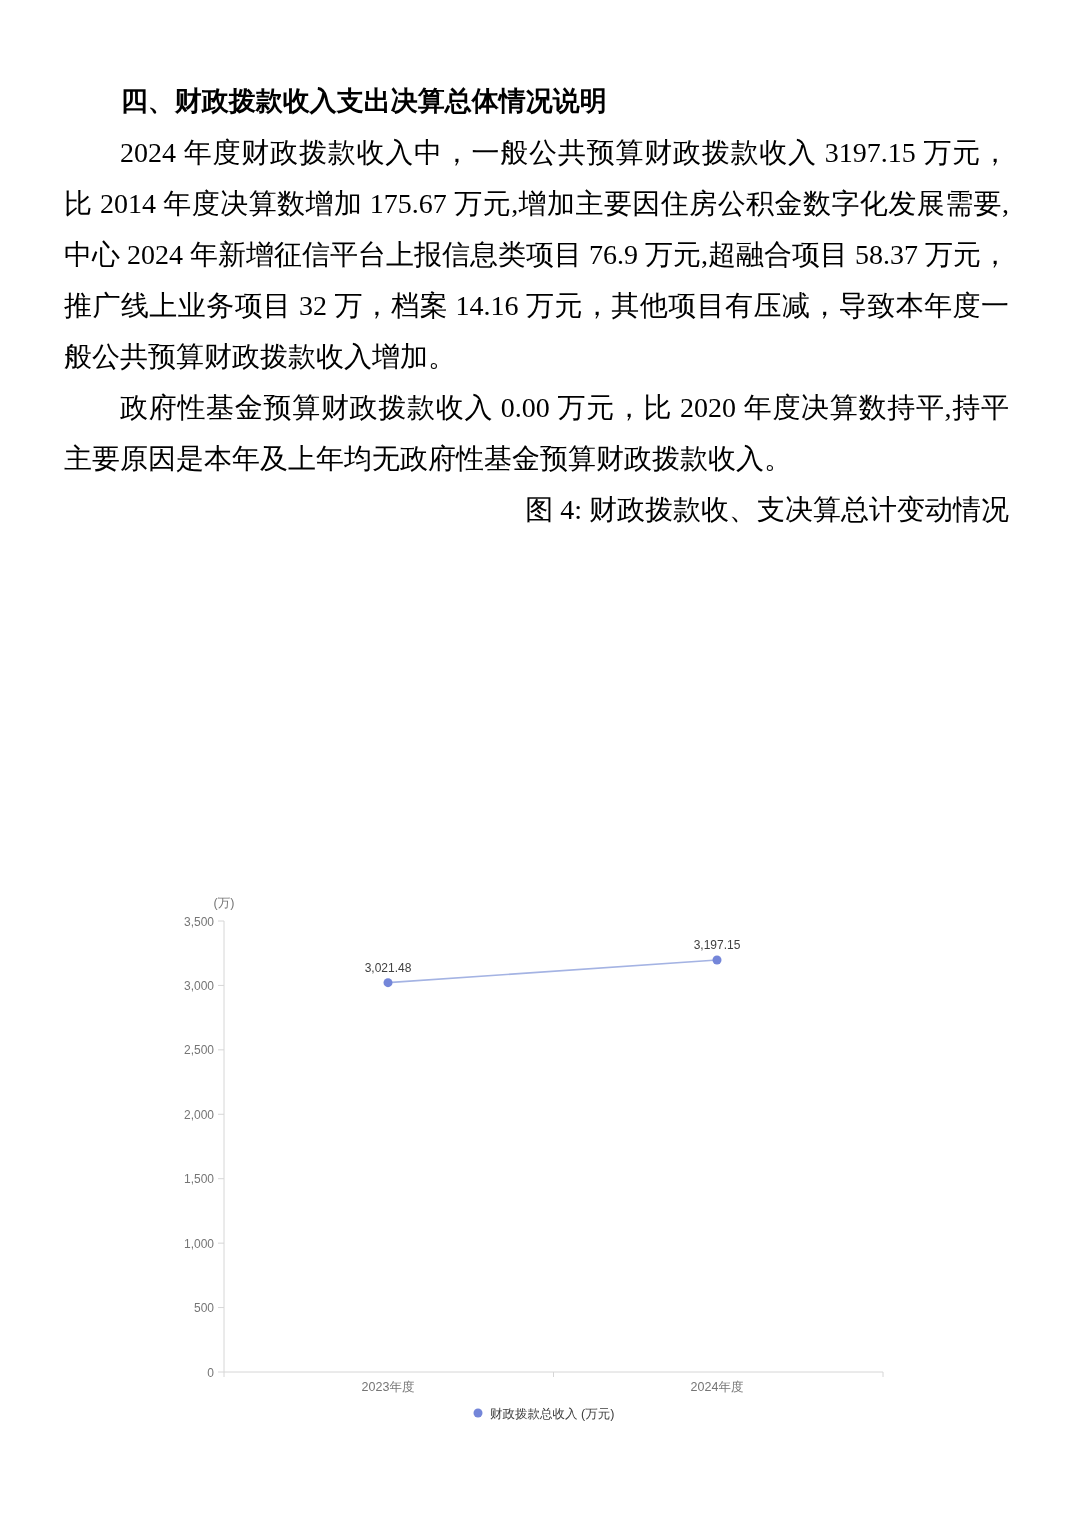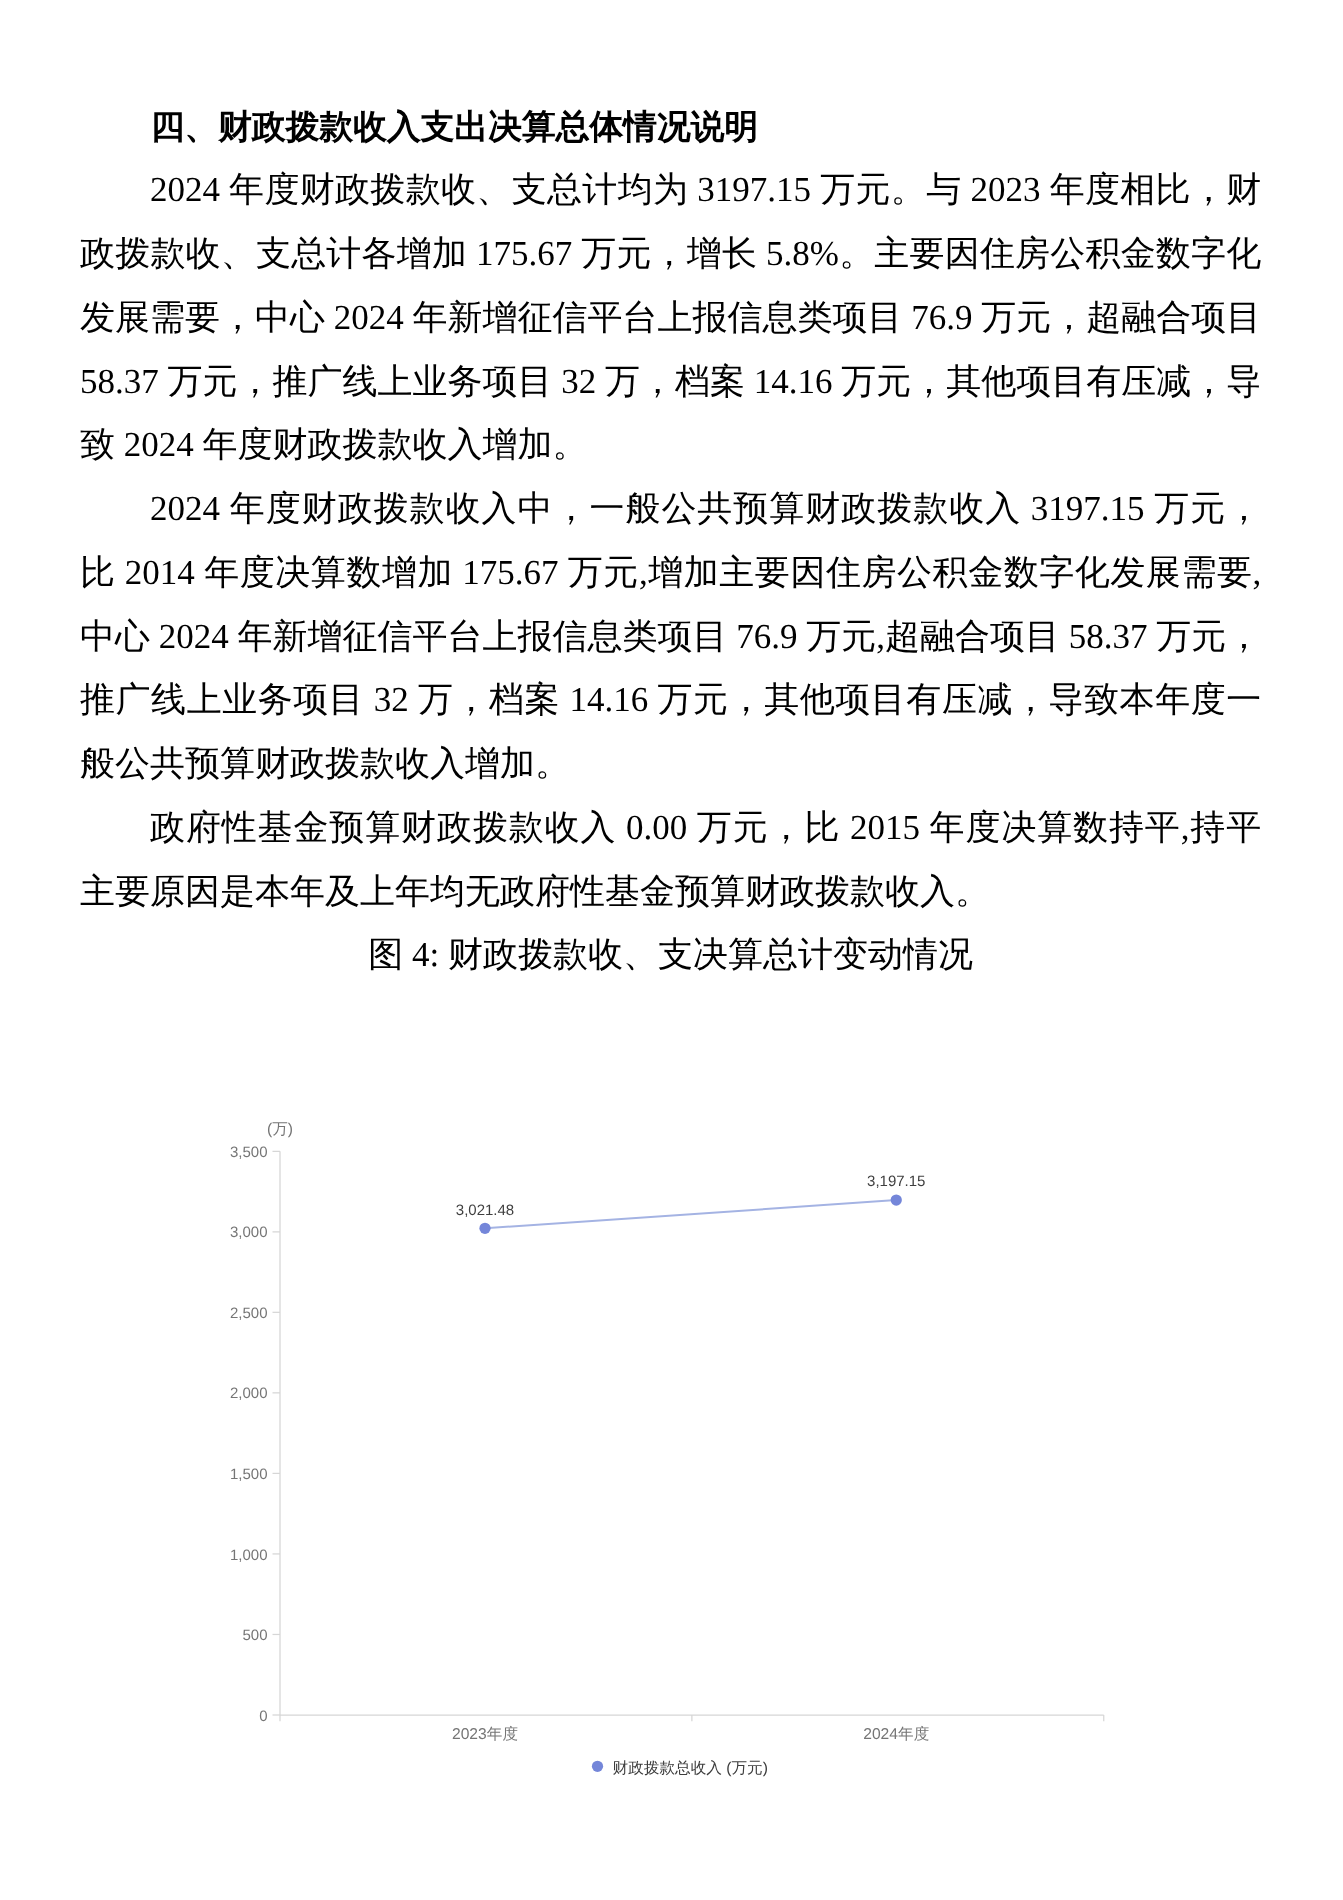--- a/index.html
+++ b/index.html
@@ -30,44 +30,43 @@
     text-align:left;
     margin:0;
   }
   .para {
     margin:0;
     text-indent:2em;
   }
   .fig-title {
     margin:0;
     text-indent:0;
-    text-align:center;
+    text-align:right;
   }
   .chart {
     position:absolute;
     left:0;
     top:876px;
     width:1074px;
     height:580px;
   }
   .chart svg { display:block; width:1074px; height:580px; }
   .chart text {
     font-family:"Liberation Sans","DejaVu Sans",sans-serif;
   }
 </style>
 </head>
 <body>
 
 <div class="page">
 
   <div class="text-block">
     <p class="heading">四、财政拨款收入支出决算总体情况说明</p>
-    <p class="para">2024 年度财政拨款收、支总计均为 3197.15 万元。与 2023 年度相比，财政拨款收、支总计各增加 175.67 万元，增长 5.8%。主要因住房公积金数字化发展需要，中心 2024 年新增征信平台上报信息类项目 76.9 万元，超融合项目 58.37 万元，推广线上业务项目 32 万，档案 14.16 万元，其他项目有压减，导致 2024 年度财政拨款收入增加。</p>
     <p class="para">2024 年度财政拨款收入中，一般公共预算财政拨款收入 3197.15 万元，比 2014 年度决算数增加 175.67 万元,增加主要因住房公积金数字化发展需要,中心 2024 年新增征信平台上报信息类项目 76.9 万元,超融合项目 58.37 万元，推广线上业务项目 32 万，档案 14.16 万元，其他项目有压减，导致本年度一般公共预算财政拨款收入增加。</p>
-    <p class="para">政府性基金预算财政拨款收入 0.00 万元，比 2015 年度决算数持平,持平主要原因是本年及上年均无政府性基金预算财政拨款收入。</p>
+    <p class="para">政府性基金预算财政拨款收入 0.00 万元，比 2020 年度决算数持平,持平主要原因是本年及上年均无政府性基金预算财政拨款收入。</p>
     <p class="fig-title">图 4: 财政拨款收、支决算总计变动情况</p>
   </div>
 
   <div class="chart">
     <svg id="chart-svg" viewBox="0 876 1074 580">
         <text x="224" y="907" text-anchor="middle" font-size="12.5" fill="#757575">(万)</text>
         <line x1="224" y1="921" x2="224" y2="1372" stroke="#d6d6d6" stroke-width="1"></line>
         <line x1="224" y1="1372" x2="883" y2="1372" stroke="#d6d6d6" stroke-width="1"></line>
         <line x1="218" y1="1372" x2="224" y2="1372" stroke="#d6d6d6" stroke-width="1"></line>
         <text x="214" y="1376.5" text-anchor="end" font-size="12" fill="#757575">0</text>

